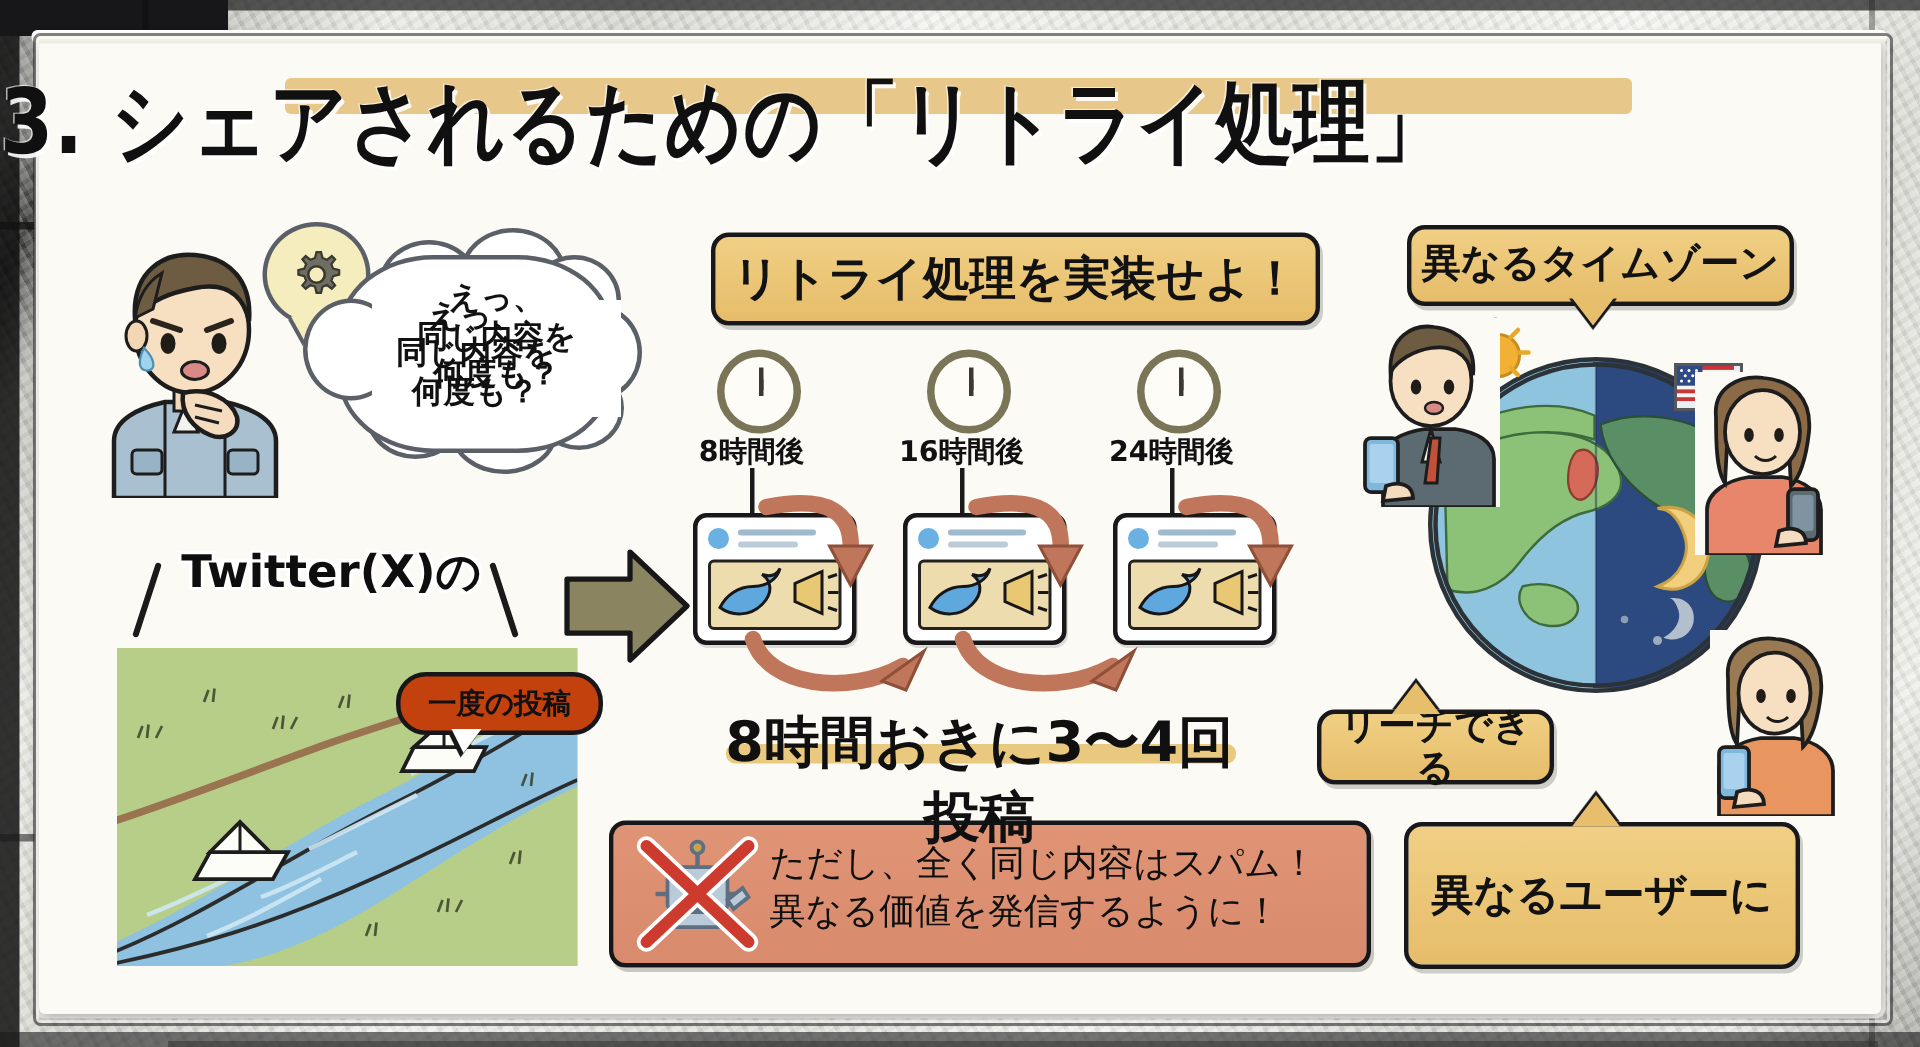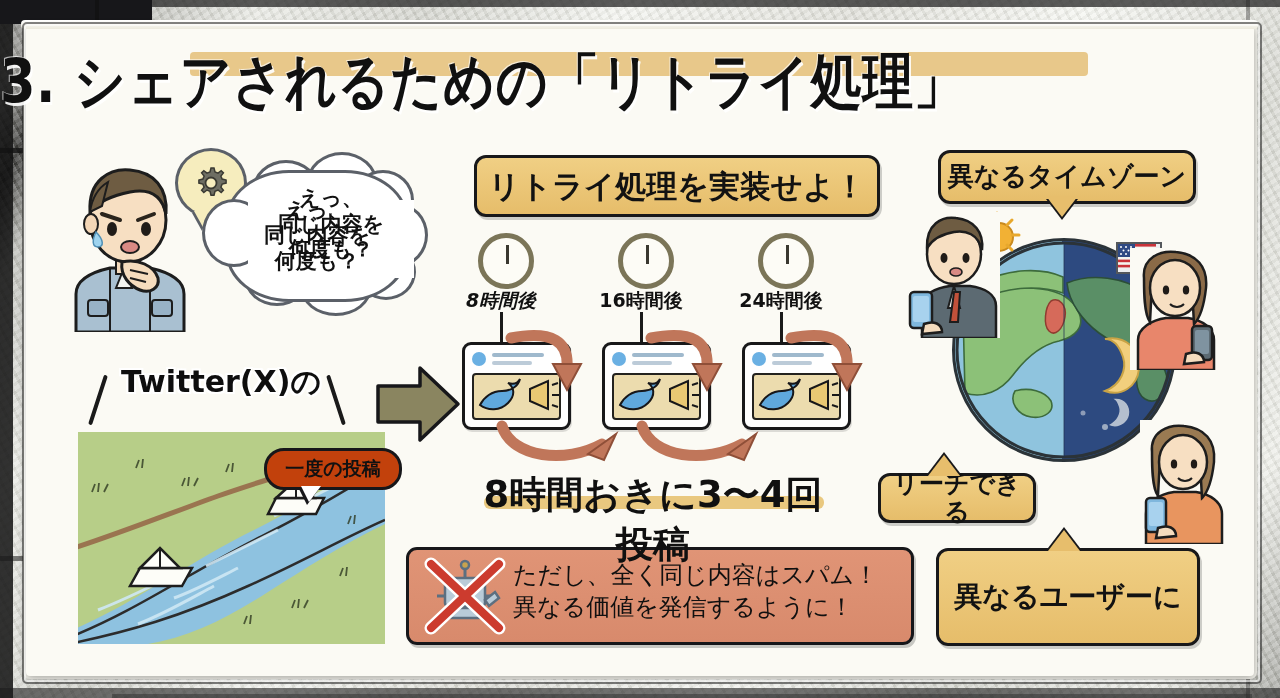--- a/index.html
+++ b/index.html
@@ -334,21 +334,21 @@
   </div>
 
   <div class="gold" style="left:450px;top:155px;width:400px;height:56px;font-size:31px;margin-left:24px;">
     <span>リトライ処理を実装せよ！</span>
   </div>
 
   <div class="clock" style="left: 478px; top: 233px; --i: 0;"></div>
   <div class="clock" style="left: 618px; top: 233px; --i: 1;"></div>
   <div class="clock" style="left: 758px; top: 233px; --i: 2;"></div>
 
-  <div class="clock-label" style="left:441px;top:288px;font-style:italic;">8時間後</div>
+  <div class="clock-label" style="left:441px;top:288px;">8時間後</div>
   <div class="clock-label" style="left:581px;top:288px;">16時間後</div>
   <div class="clock-label" style="left:721px;top:288px;">24時間後</div>
 
   <div class="stem" style="left:500px;top:312px;height:30px;"></div>
   <div class="stem" style="left:640px;top:312px;height:30px;"></div>
   <div class="stem" style="left:780px;top:312px;height:30px;"></div>
 
   <div class="tcard" style="left:462px;top:342px;">
     <div class="av"></div>
     <div class="l1"></div>

